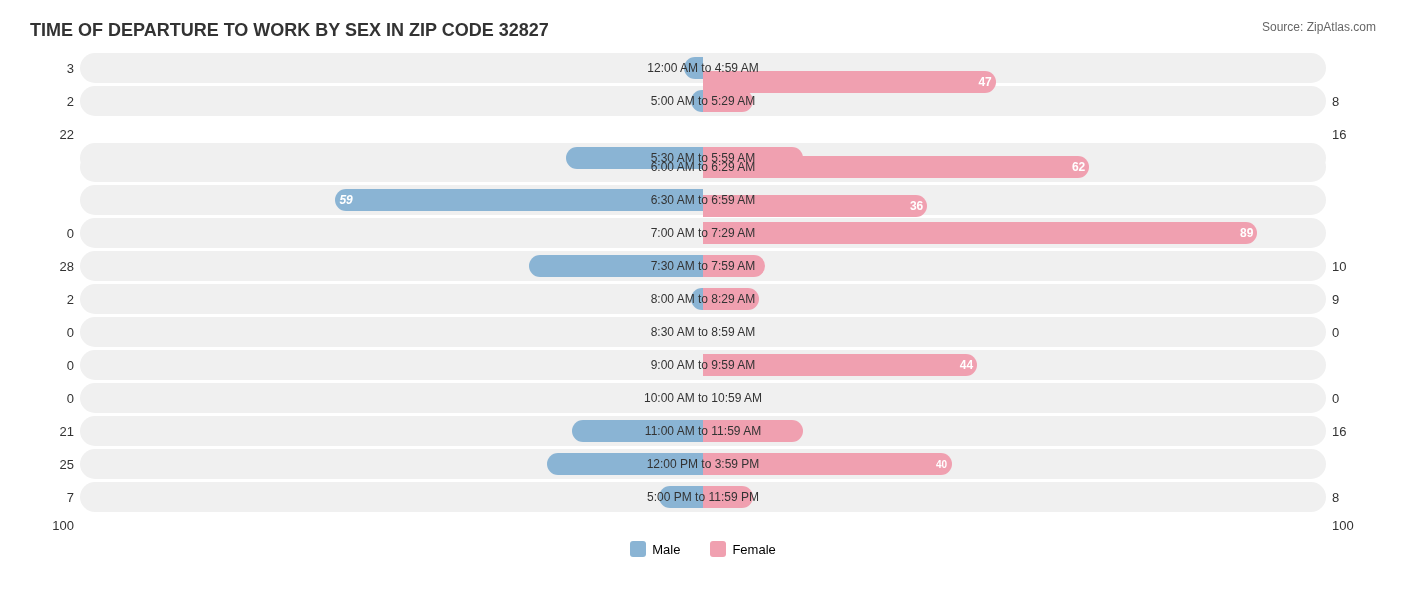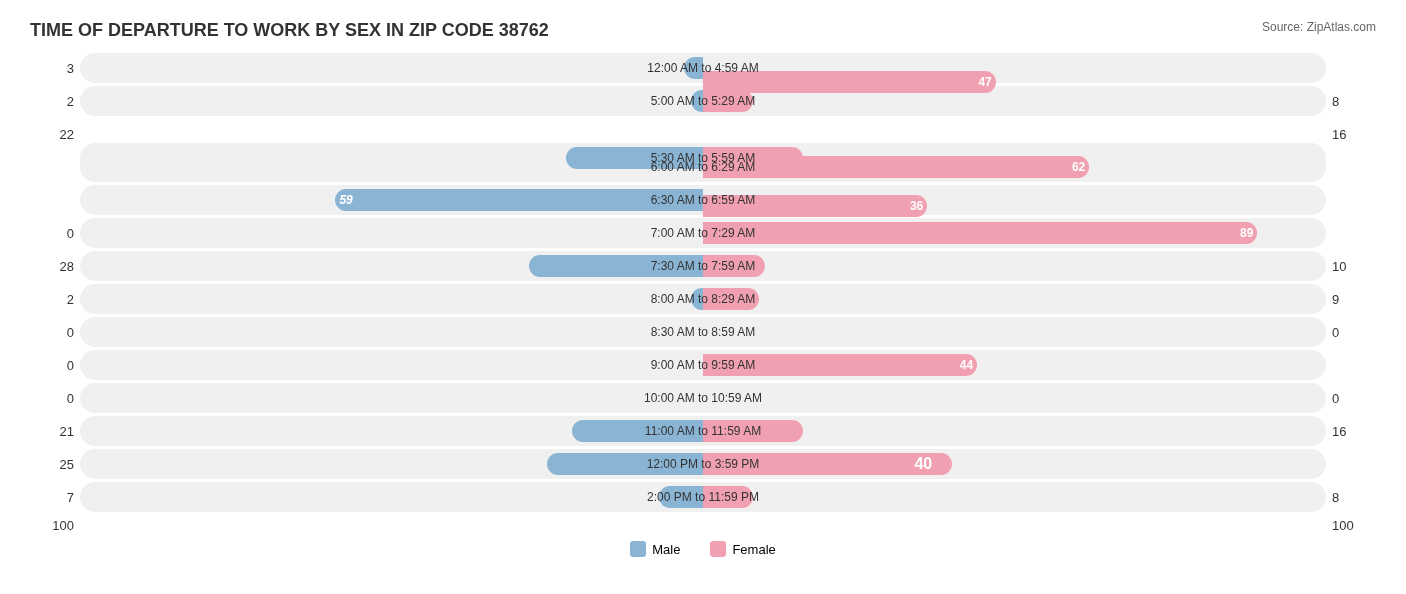--- a/index.html
+++ b/index.html
@@ -134,21 +134,21 @@
       margin-bottom: 8px;
     }
     
     
     
   </style>
 </head>
 <body>
 
 <div class="title-row">
-  <div class="chart-title">TIME OF DEPARTURE TO WORK BY SEX IN ZIP CODE 38762</div>
+  <div class="chart-title">TIME OF DEPARTURE TO WORK BY SEX IN ZIP CODE 32827</div>
   <div class="source">Source: ZipAtlas.com</div>
 </div>
 
 <div class="chart-area" id="chart-area">
     <div class="bar-row">
       <div class="left-val">3</div>
       <div class="bars-container" style="position: relative;">
         <div class="label-center" style="z-index: 3;">12:00 AM to 4:59 AM</div>
         <div class="bar-left" style="width: 1.5%; z-index: 1;"></div>
         <div class="bar-right" style="width: 23.5%; z-index: 1; margin-top: 28px;">
@@ -258,29 +258,29 @@
         <div class="bar-right" style="width: 8%; z-index: 1;"></div>
       </div>
       <div class="right-val">16</div>
     </div>
     <div class="bar-row">
       <div class="left-val">25</div>
       <div class="bars-container" style="position: relative;">
         <div class="label-center" style="z-index: 3;">12:00 PM to 3:59 PM</div>
         <div class="bar-left" style="width: 12.5%; z-index: 1;"></div>
         <div class="bar-right" style="width: 20%; z-index: 1;">
-          <span style="position: absolute; right: 20px; font-size: 16px; color: rgb(255, 255, 255); font-weight: bold; white-space: nowrap;">40</span>
+          <span style="position: absolute; right: 5px; font-size: 10px; color: rgb(255, 255, 255); font-weight: bold; white-space: nowrap;">40</span>
         </div>
       </div>
       <div class="right-val"></div>
     </div>
     <div class="bar-row">
       <div class="left-val">7</div>
       <div class="bars-container" style="position: relative;">
-        <div class="label-center" style="z-index: 3;">2:00 PM to 11:59 PM</div>
+        <div class="label-center" style="z-index: 3;">5:00 PM to 11:59 PM</div>
         <div class="bar-left" style="width: 3.5%; z-index: 1;"></div>
         <div class="bar-right" style="width: 4%; z-index: 1;"></div>
       </div>
       <div class="right-val">8</div>
     </div>
   </div>
 
 <div class="axis-row">
   <div class="axis-left">100</div>
   <div class="axis-center"></div>

